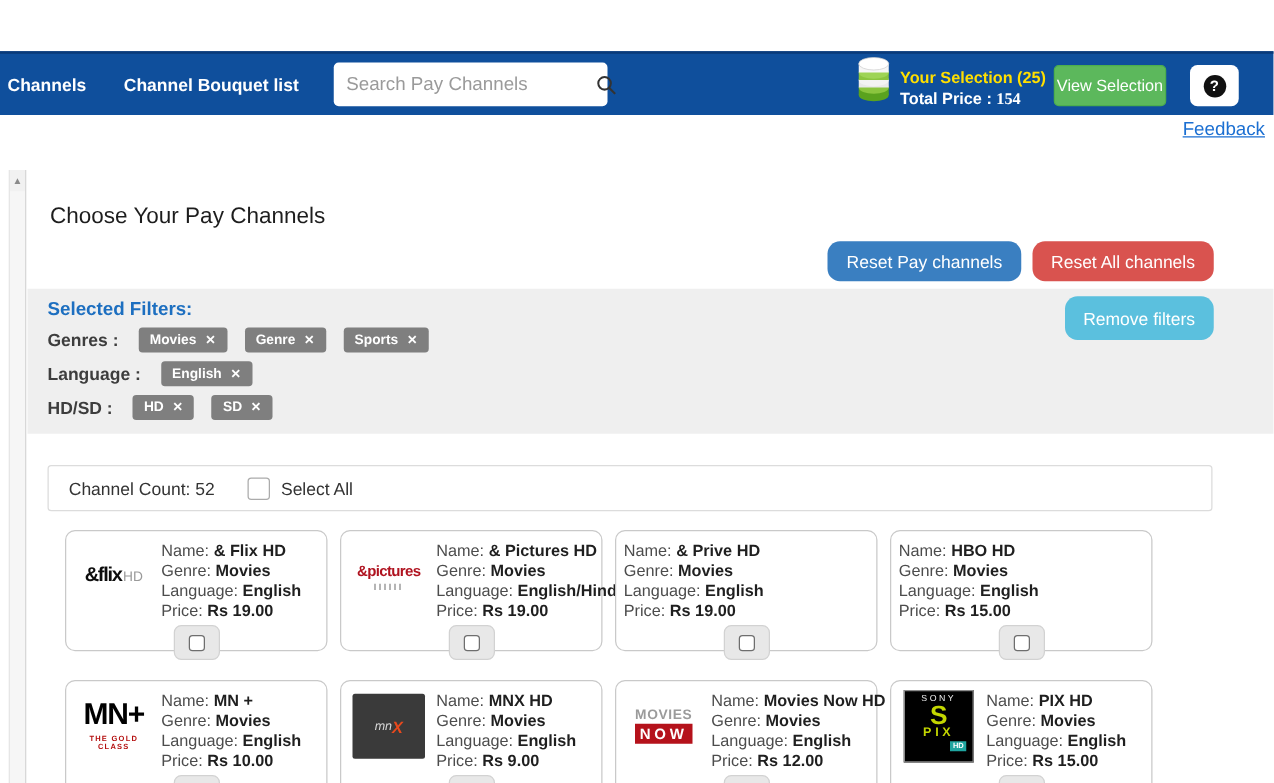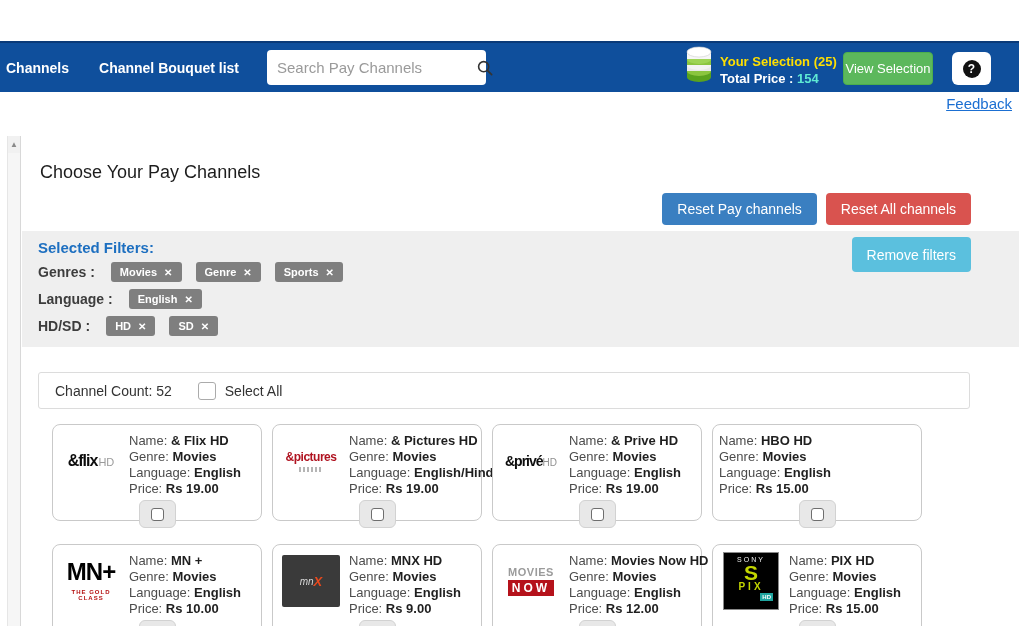--- a/index.html
+++ b/index.html
@@ -15,21 +15,21 @@
                border-radius:4px; display:flex; align-items:center; padding:0 10px; }
   .searchbox input { border:none; outline:none; flex:1; font-size:15px; color:#555; font-family:inherit; background:transparent; }
   .searchbox input::placeholder { color:#9a9a9a; }
   .search-ic { flex:none; cursor:pointer; display:flex; }
 
   .sel-cluster { position:absolute; left:686px; top:6px; height:38px; display:flex; align-items:flex-end; }
   .db-ic { flex:none; margin-right:8px; }
   .sel-text { line-height:17px; white-space:nowrap; }
   .sel-title { color:#ffdf00; font-weight:bold; font-size:13px; }
   .sel-price { color:#fff; font-weight:bold; font-size:13px; }
-  .sel-price .yellow { color:#5eead4; }
+  .sel-price .yellow { color:#ffffff;font-family:Liberation Serif, serif; }
 
   .btn-view { position:absolute; left:843px; top:9px; width:90px; height:33px; background:#5cb85c;
               border:1px solid #4cae4c; border-radius:4px; color:#fff; font-size:13px; font-family:inherit;
               cursor:pointer; }
   .btn-help { position:absolute; left:952px; top:9px; width:39px; height:33px; background:#fff;
               border:none; border-radius:6px; cursor:pointer; display:flex; align-items:center; justify-content:center; }
   .help-circle { width:18px; height:18px; background:#111; color:#fff; border-radius:50%;
                  font-size:12px; font-weight:bold; display:flex; align-items:center; justify-content:center; }
 
   .feedback-row { position:absolute; top:71px; right:7px; }
@@ -39,21 +39,21 @@
   .vscrollbar { position:absolute; left:7px; top:112px; width:14px; height:514px;
                 background:#f6f6f6; border-right:1px solid #d8d8d8; border-left:1px solid #e6e6e6; }
   .scroll-arrow { width:100%; height:17px; background:#f1f1f1; color:#8a8a8a; font-size:8px;
                   display:flex; align-items:center; justify-content:center; cursor:pointer; }
 
   
   .content { position:absolute; left:22px; top:112px; width:997px; height:514px; background:#fff; }
   .page-title { position:absolute; left:18px; top:26px; font-size:18px; font-weight:normal; color:#1d1d1d; }
 
   .reset-row { position:absolute; top:57px; right:48px; display:flex; gap:9px; }
-  .btn { border:none; border-radius:4px; color:#fff; font-size:14px; font-family:inherit;
+  .btn { border:none; border-radius:10px; color:#fff; font-size:14px; font-family:inherit;
          padding:8px 15px; cursor:pointer; }
   .btn-blue { background:#3a7fc1; }
   .btn-red  { background:#d9534f; }
   .btn-cyan { background:#5bc0de; }
 
   
   .filter-panel { position:absolute; left:0; top:95px; width:997px; height:116px; background:#efefef; }
   .filters-heading { position:absolute; left:16px; top:8px; font-size:15px; font-weight:bold; color:#1d6fc0; }
   .remove-btn { position:absolute; right:48px; top:6px; height:35px; }
   .filter-group { position:absolute; left:16px; display:flex; align-items:center; gap:14px; }
@@ -257,23 +257,20 @@
             <div><span>Price:</span> <b>Rs 19.00</b></div>
           </div>
         </div>
         <div class="card-check">
             <span class="inner-cb"></span>
           </div>
       </div>
 
       <div class="card">
         <div class="card-top">
-          <div class="logo-box">
-            <span class="lg-prive"><span>&amp;privé</span><span class="hd">HD</span></span>
-          </div>
           <div class="card-lines">
             <div><span>Name:</span> <b>&amp; Prive HD</b></div>
             <div><span>Genre:</span> <b>Movies</b></div>
             <div><span>Language:</span> <b>English</b></div>
             <div><span>Price:</span> <b>Rs 19.00</b></div>
           </div>
         </div>
         <div class="card-check">
             <span class="inner-cb"></span>
           </div>

